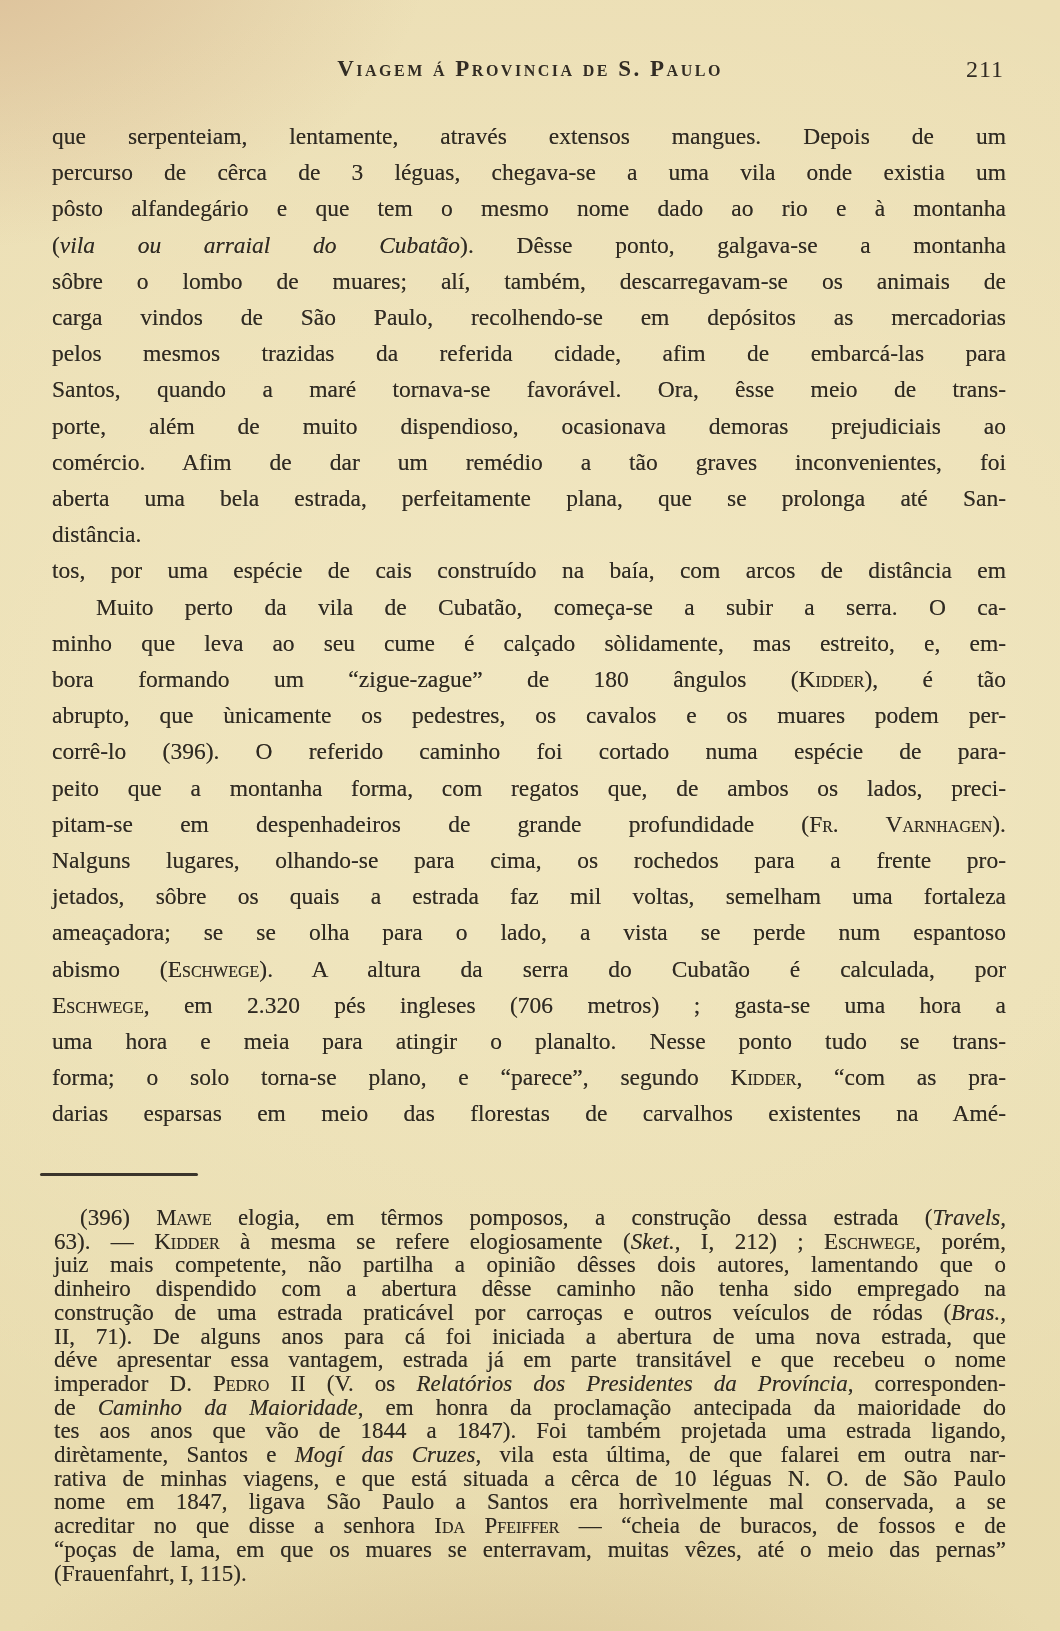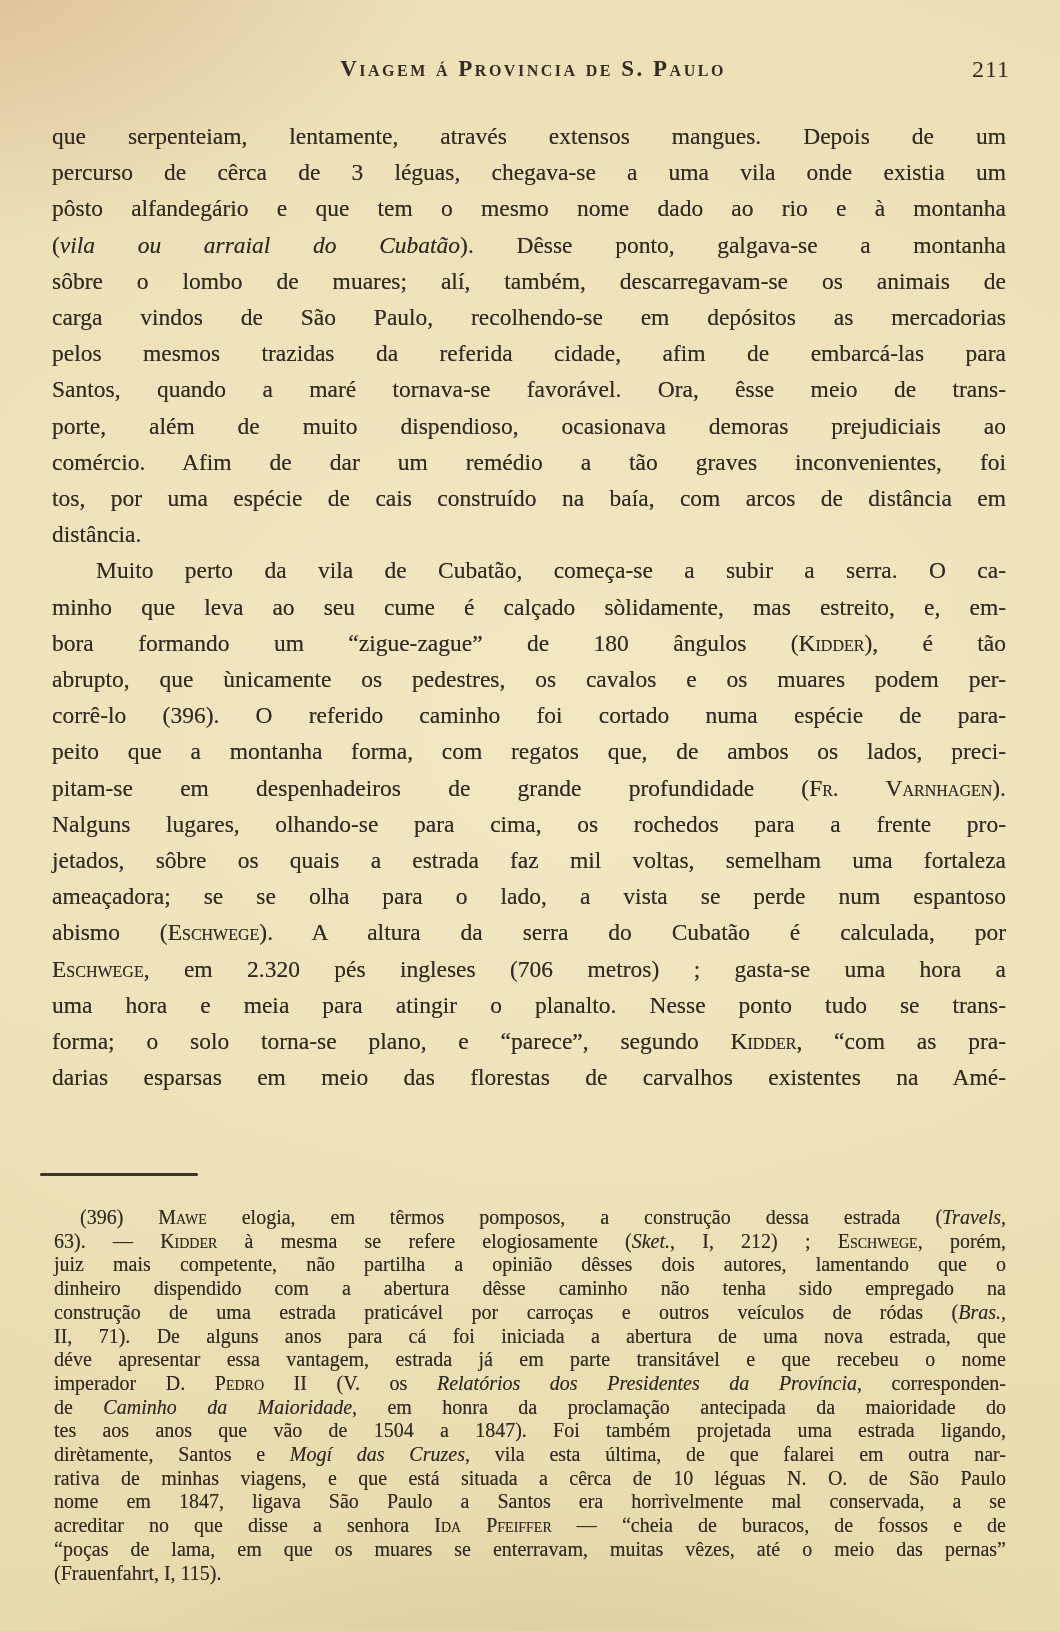--- a/index.html
+++ b/index.html
@@ -11,21 +11,21 @@
     color: #2f2a22;
     font-family: "Liberation Serif", "DejaVu Serif", serif;
     background:
       radial-gradient(ellipse 760px 480px at -4% -3%, rgba(187,128,96,0.34), rgba(187,128,96,0) 62%),
       radial-gradient(ellipse 900px 300px at 50% 103%, rgba(170,130,80,0.18), rgba(170,130,80,0) 60%),
       radial-gradient(ellipse 1400px 1100px at 55% 45%, rgba(255,250,228,0.30), rgba(0,0,0,0) 75%),
       linear-gradient(180deg, #ecdfb5 0%, #ebdfb3 60%, #e8dbae 100%);
   }
   .header {
     position: absolute;
-    top: 56px; left: 54px; right: 48px;
+    top: 56px; left: 54px; right: 54px;
     height: 34px;
   }
   .header-title {
     position: absolute;
     left: 0; right: 0;
     text-align: center;
     font-variant: small-caps;
     font-weight: 600;
     font-size: 23px;
     letter-spacing: 2.5px;
@@ -56,21 +56,21 @@
     top: 1173px; left: 40px;
     width: 158px; height: 3px;
     background: #3a342b;
     border-radius: 2px;
   }
   .footnote-text {
     position: absolute;
     top: 1206px; left: 54px; right: 54px;
   }
   .fn-line {
-    font-size: 20px;
+    font-size: 23px;
     line-height: 23.7px;
     text-align: justify;
     text-align-last: justify;
     text-shadow: 0 0 0.4px rgba(47,42,34,0.5);
   }
   .indent-main { text-indent: 44px; }
   .indent-fn { text-indent: 26px; }
   .short { text-align-last: left; }
   .it { font-style: italic; }
   .sc { font-variant: small-caps; }
@@ -88,22 +88,23 @@
       <div class="main-line"><span>que serpenteiam, lentamente, através extensos mangues. Depois de um</span></div>
       <div class="main-line"><span>percurso de cêrca de 3 léguas, chegava-se a uma vila onde existia um</span></div>
       <div class="main-line"><span>pôsto alfandegário e que tem o mesmo nome dado ao rio e à montanha</span></div>
       <div class="main-line"><span>(</span><span class="it">vila ou arraial do Cubatão</span><span>). Dêsse ponto, galgava-se a montanha</span></div>
       <div class="main-line"><span>sôbre o lombo de muares; alí, também, descarregavam-se os animais de</span></div>
       <div class="main-line"><span>carga vindos de São Paulo, recolhendo-se em depósitos as mercadorias</span></div>
       <div class="main-line"><span>pelos mesmos trazidas da referida cidade, afim de embarcá-las para</span></div>
       <div class="main-line"><span>Santos, quando a maré tornava-se favorável. Ora, êsse meio de trans-</span></div>
       <div class="main-line"><span>porte, além de muito dispendioso, ocasionava demoras prejudiciais ao</span></div>
       <div class="main-line"><span>comércio. Afim de dar um remédio a tão graves inconvenientes, foi</span></div>
+      <div class="main-line"><span>aberta uma bela estrada, perfeitamente plana, que se prolonga até San-</span></div>
+      <div class="main-line short"><span>distância.</span></div>
       <div class="main-line"><span>tos, por uma espécie de cais construído na baía, com arcos de distância em</span></div>
-      <div class="main-line short"><span>distância.</span></div>
       <div class="main-line indent-main"><span>Muito perto da vila de Cubatão, começa-se a subir a serra. O ca-</span></div>
       <div class="main-line"><span>minho que leva ao seu cume é calçado sòlidamente, mas estreito, e, em-</span></div>
       <div class="main-line"><span>bora formando um “zigue-zague” de 180 ângulos (</span><span class="sc">Kidder</span><span>), é tão</span></div>
       <div class="main-line"><span>abrupto, que ùnicamente os pedestres, os cavalos e os muares podem per-</span></div>
       <div class="main-line"><span>corrê-lo (396). O referido caminho foi cortado numa espécie de para-</span></div>
       <div class="main-line"><span>peito que a montanha forma, com regatos que, de ambos os lados, preci-</span></div>
       <div class="main-line"><span>pitam-se em despenhadeiros de grande profundidade (</span><span class="sc">Fr. Varnhagen</span><span>).</span></div>
       <div class="main-line"><span>Nalguns lugares, olhando-se para cima, os rochedos para a frente pro-</span></div>
       <div class="main-line"><span>jetados, sôbre os quais a estrada faz mil voltas, semelham uma fortaleza</span></div>
       <div class="main-line"><span>ameaçadora; se se olha para o lado, a vista se perde num espantoso</span></div>
@@ -119,21 +120,21 @@
   <div class="footnote-text" id="footnote-text">
       <div class="fn-line indent-fn"><span>(396) </span><span class="sc">Mawe</span><span> elogia, em têrmos pomposos, a construção dessa estrada (</span><span class="it">Travels,</span></div>
       <div class="fn-line"><span>63). — </span><span class="sc">Kidder</span><span> à mesma se refere elogiosamente (</span><span class="it">Sket.</span><span>, I, 212) ; </span><span class="sc">Eschwege</span><span>, porém,</span></div>
       <div class="fn-line"><span>juiz mais competente, não partilha a opinião dêsses dois autores, lamentando que o</span></div>
       <div class="fn-line"><span>dinheiro dispendido com a abertura dêsse caminho não tenha sido empregado na</span></div>
       <div class="fn-line"><span>construção de uma estrada praticável por carroças e outros veículos de ródas (</span><span class="it">Bras.,</span></div>
       <div class="fn-line"><span>II, 71). De alguns anos para cá foi iniciada a abertura de uma nova estrada, que</span></div>
       <div class="fn-line"><span>déve apresentar essa vantagem, estrada já em parte transitável e que recebeu o nome</span></div>
       <div class="fn-line"><span>imperador D. </span><span class="sc">Pedro</span><span> II (V. os </span><span class="it">Relatórios dos Presidentes da Província</span><span>, corresponden-</span></div>
       <div class="fn-line"><span>de </span><span class="it">Caminho da Maioridade</span><span>, em honra da proclamação antecipada da maioridade do</span></div>
-      <div class="fn-line"><span>tes aos anos que vão de 1504 a 1847). Foi também projetada uma estrada ligando,</span></div>
+      <div class="fn-line"><span>tes aos anos que vão de 1844 a 1847). Foi também projetada uma estrada ligando,</span></div>
       <div class="fn-line"><span>dirètamente, Santos e </span><span class="it">Mogí das Cruzes</span><span>, vila esta última, de que falarei em outra nar-</span></div>
       <div class="fn-line"><span>rativa de minhas viagens, e que está situada a cêrca de 10 léguas N. O. de São Paulo</span></div>
       <div class="fn-line"><span>nome em 1847, ligava São Paulo a Santos era horrìvelmente mal conservada, a se</span></div>
       <div class="fn-line"><span>acreditar no que disse a senhora </span><span class="sc">Ida Pfeiffer</span><span> — “cheia de buracos, de fossos e de</span></div>
       <div class="fn-line"><span>“poças de lama, em que os muares se enterravam, muitas vêzes, até o meio das pernas”</span></div>
       <div class="fn-line short"><span>(Frauenfahrt, I, 115).</span></div>
     </div>
 </div>
 
 </body></html>

